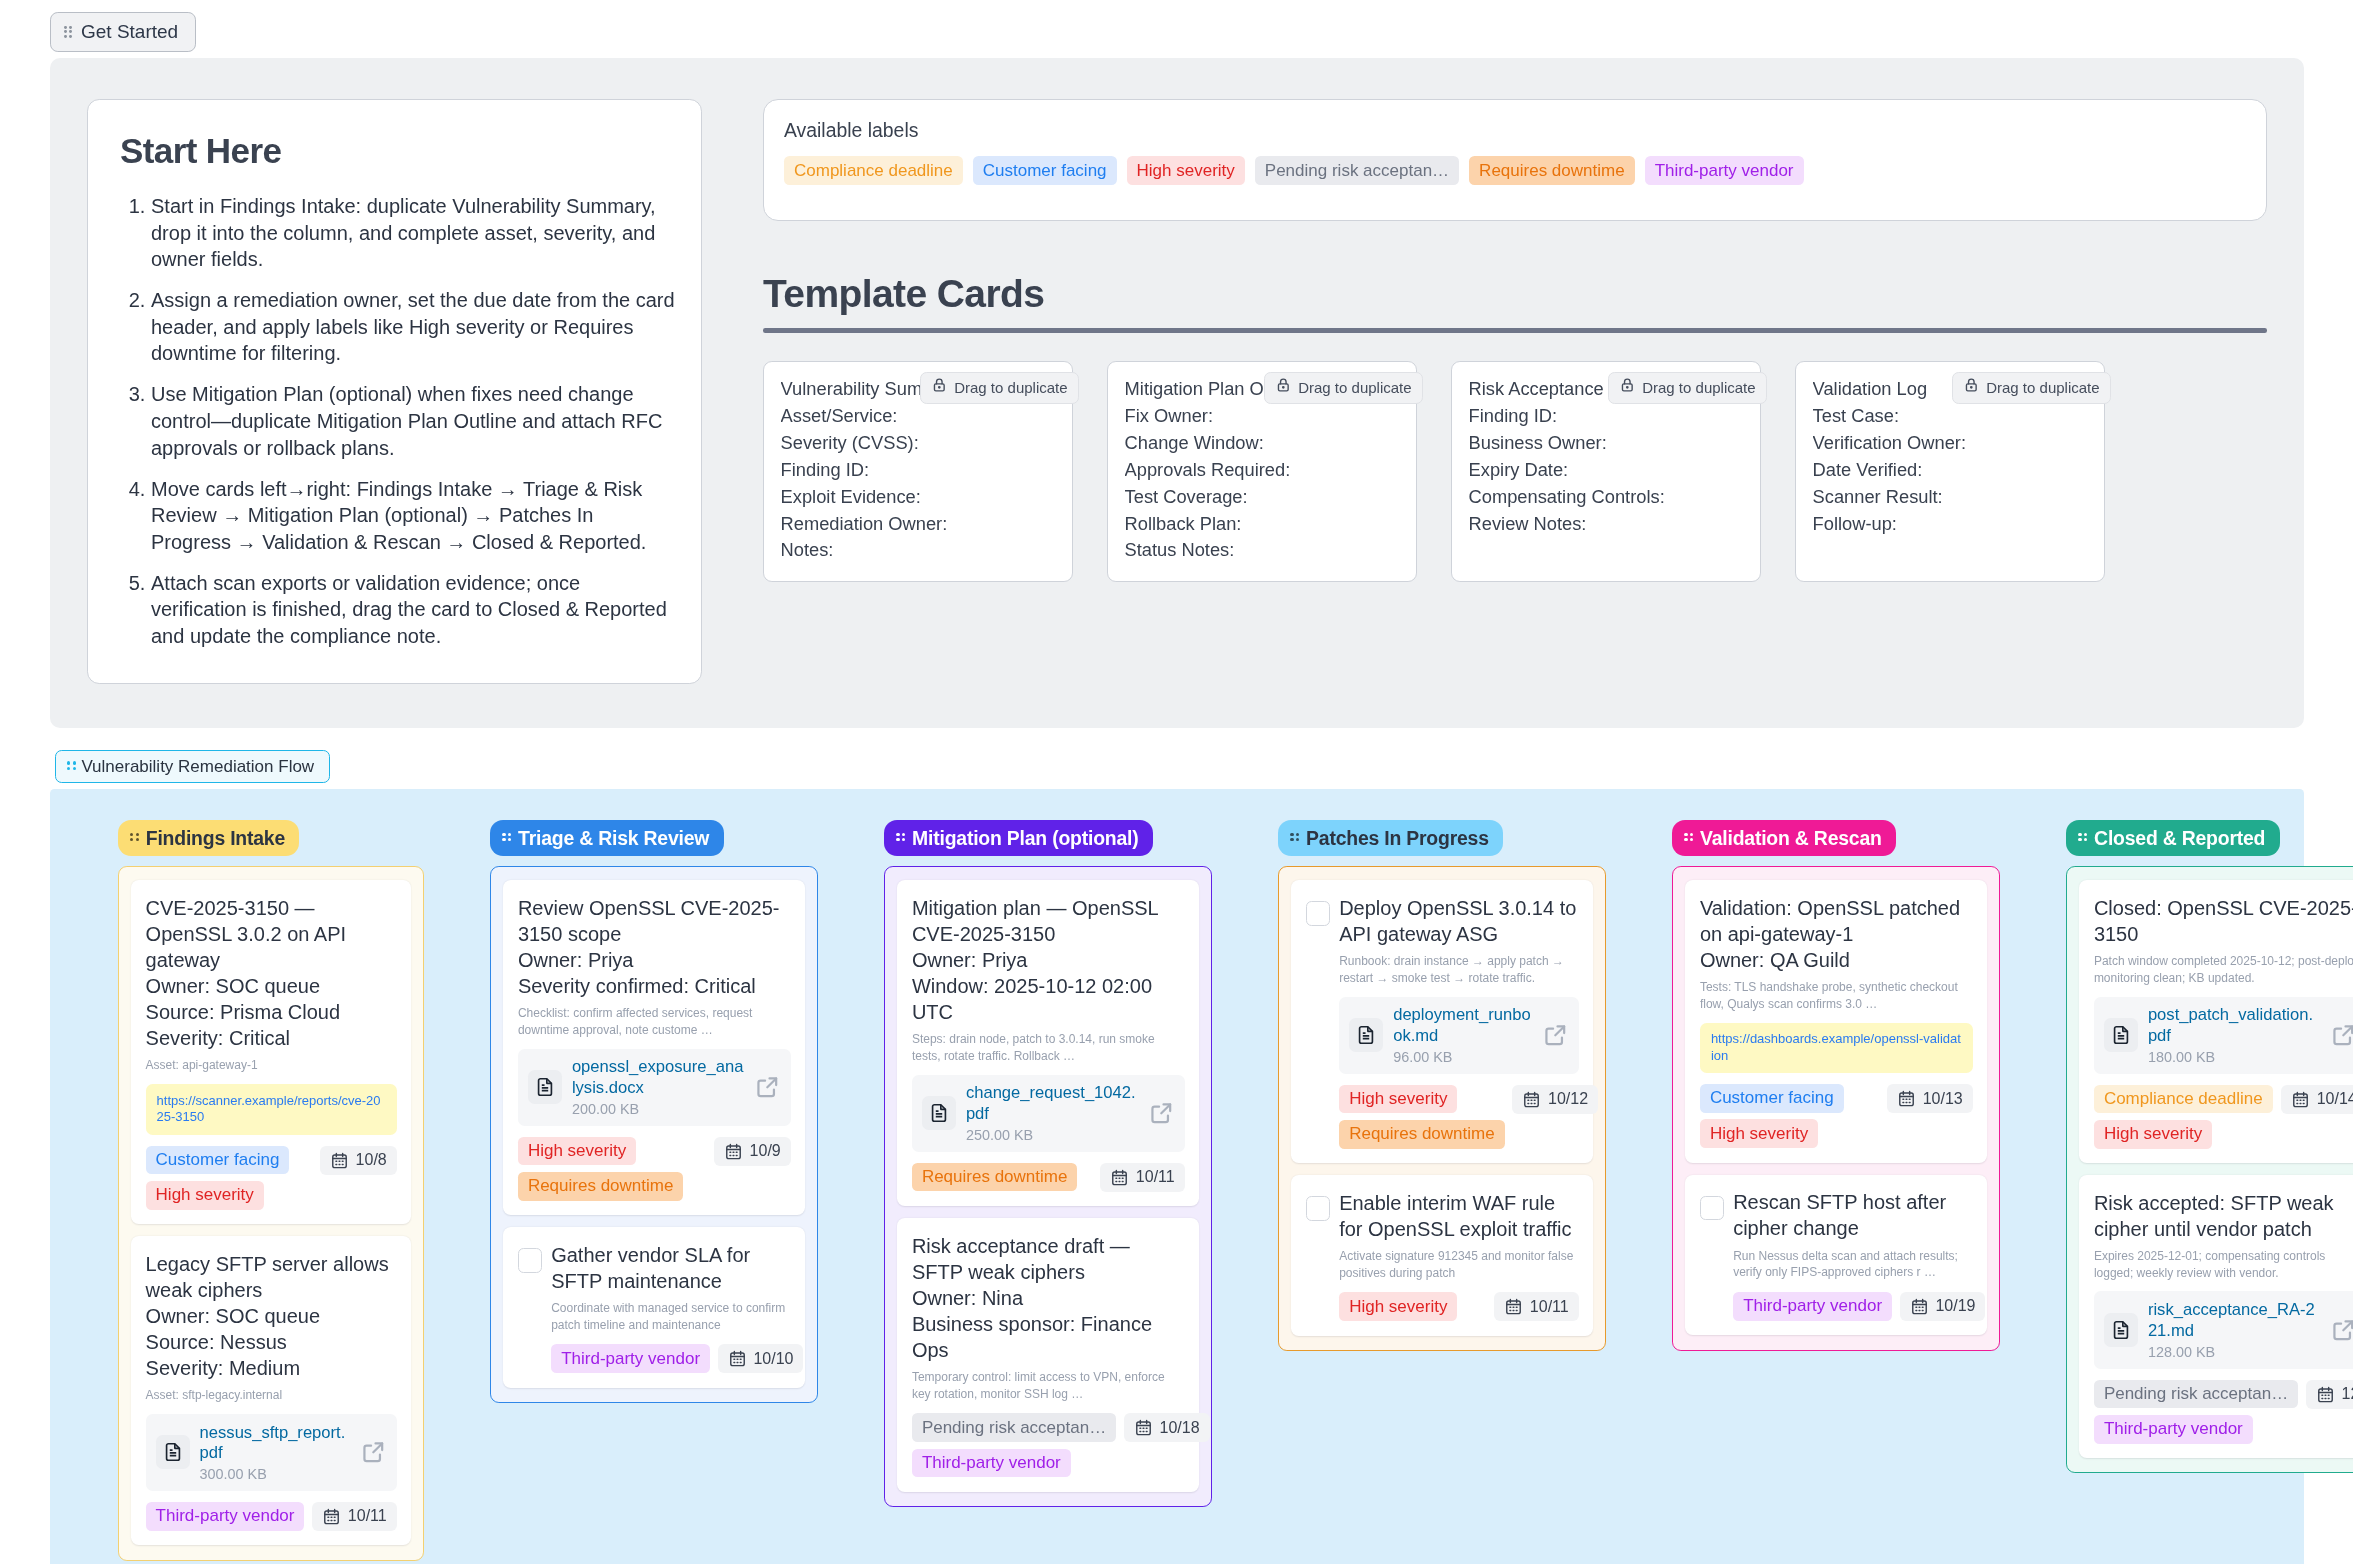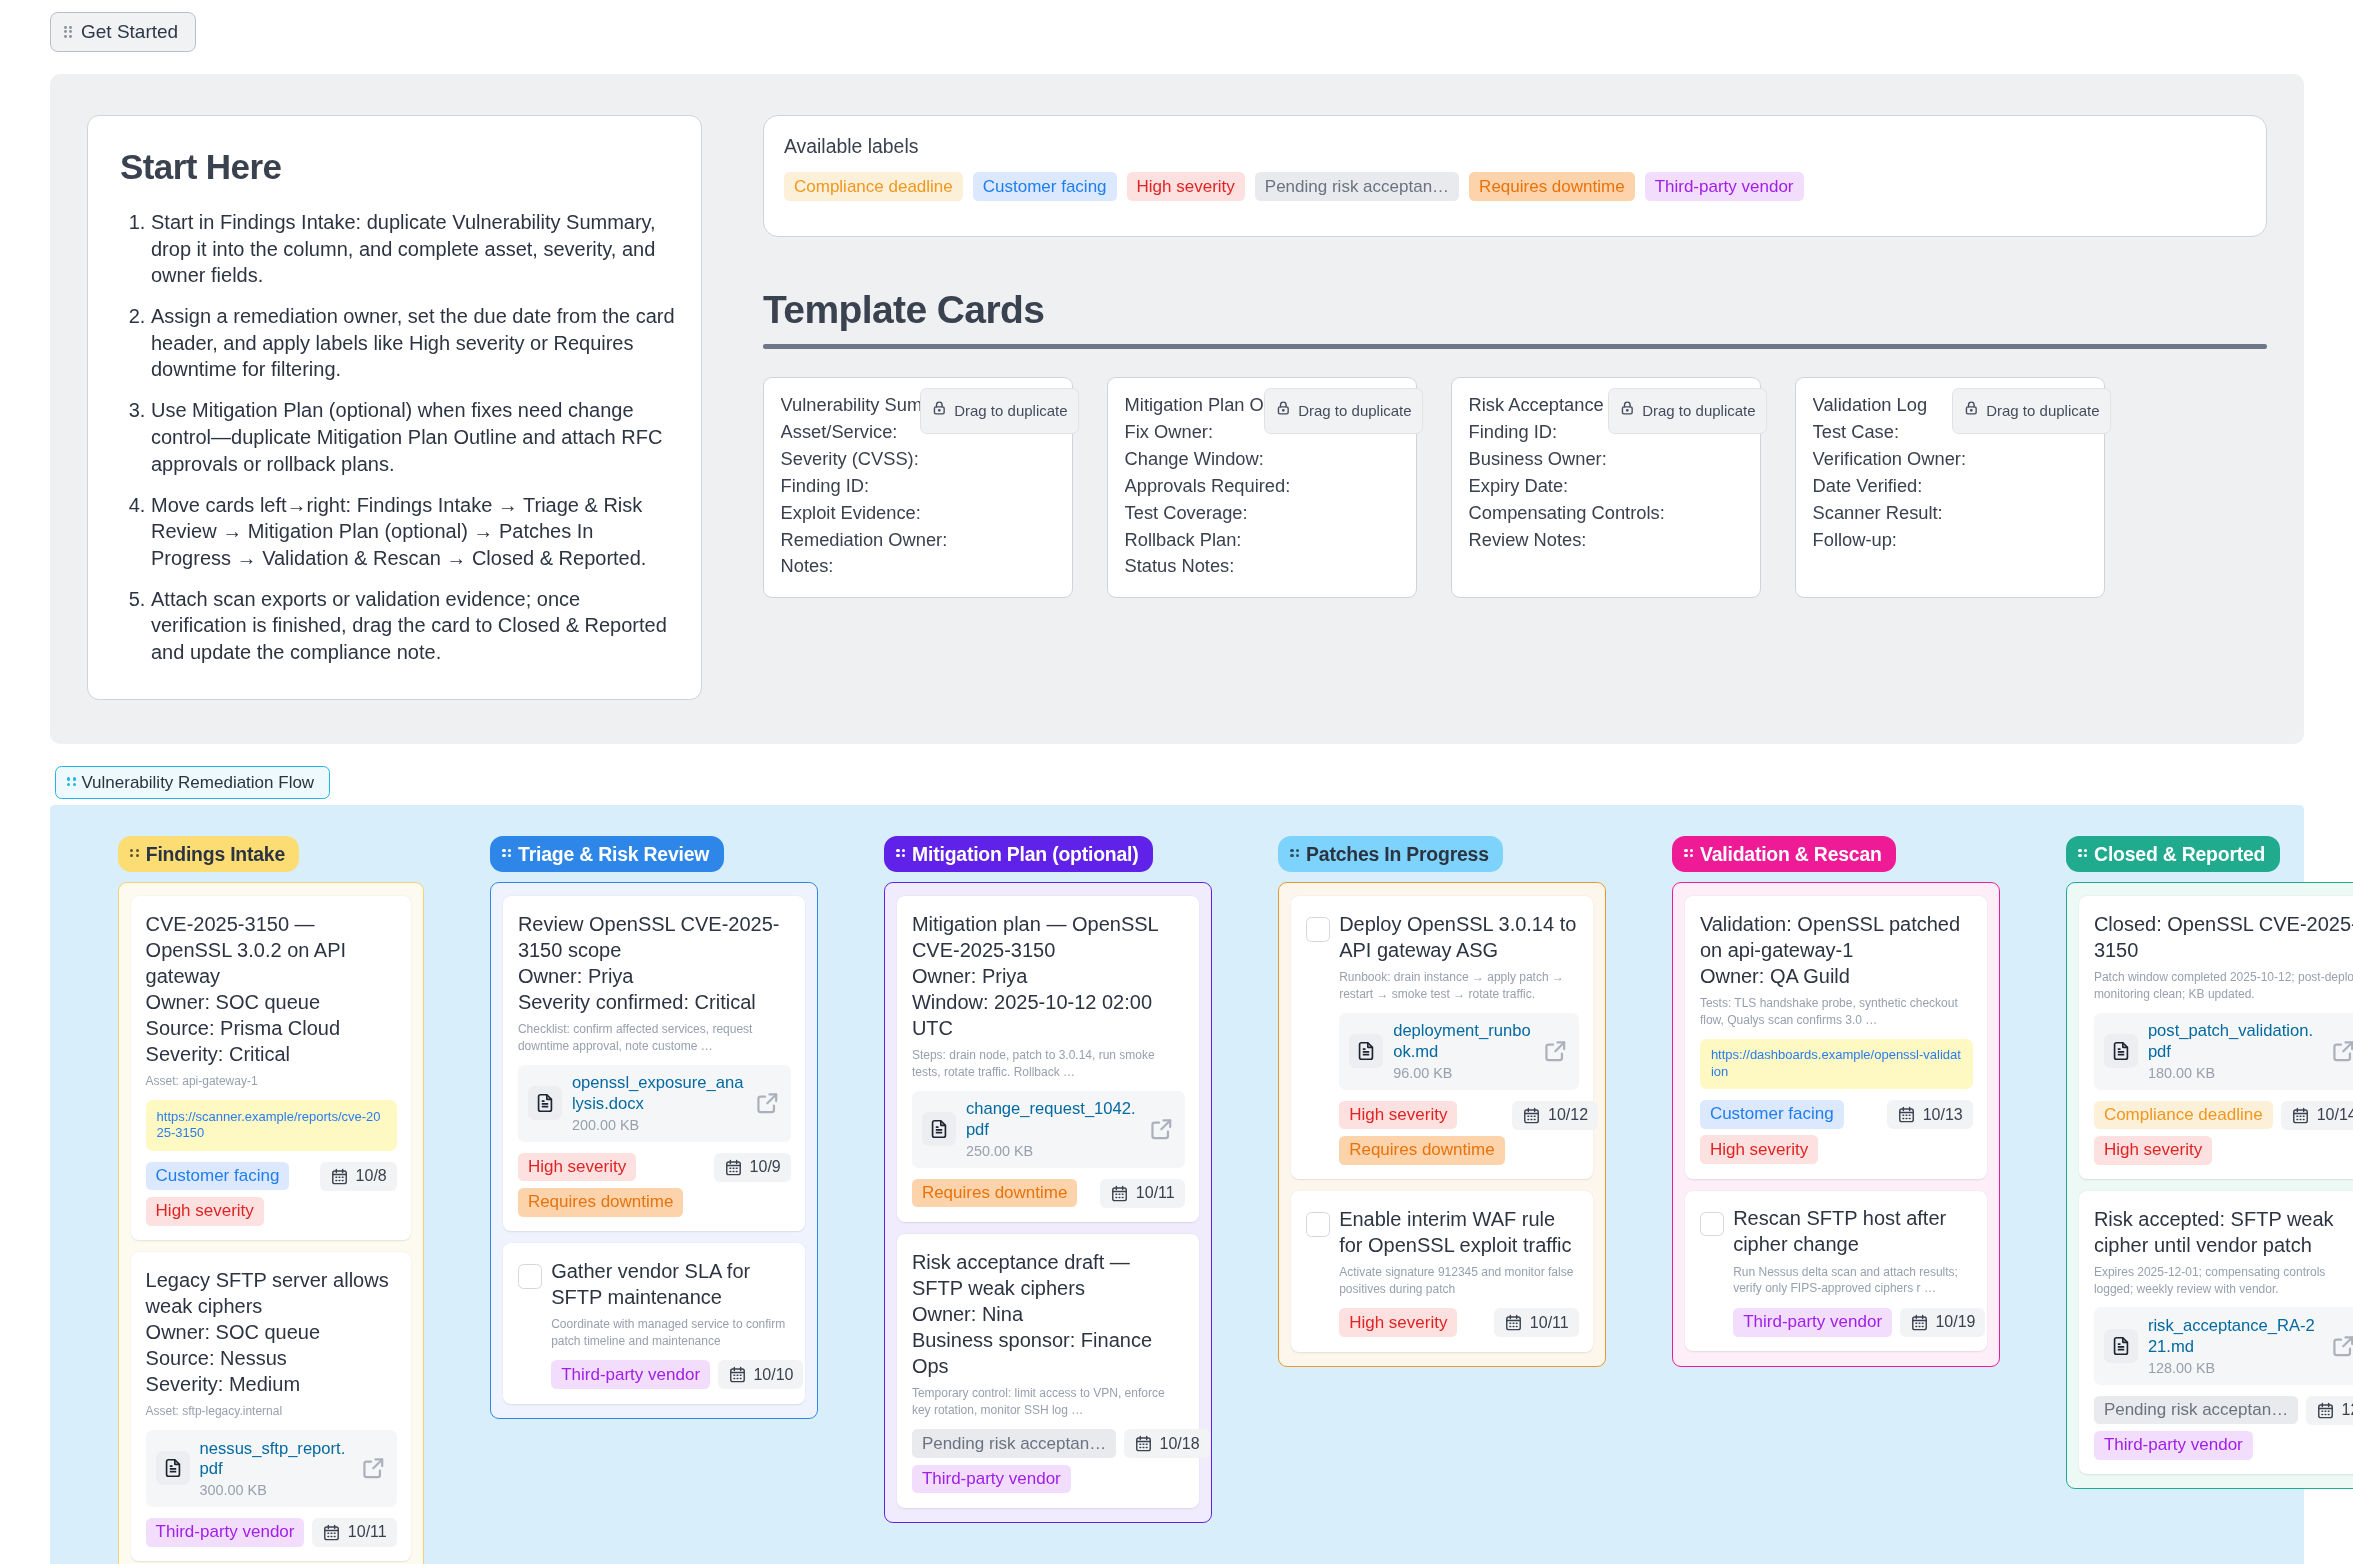--- a/index.html
+++ b/index.html
@@ -6,21 +6,21 @@
   html, body { margin:0; padding:0; }
   body {
     width: 2354px; height: 1564px;
     background: #ffffff;
     font-family: "Liberation Sans", sans-serif;
     color: #2d3748;
     -webkit-font-smoothing: antialiased;
   }
 
   
-  .tabbar { padding: 12.2px 0 0 50px; height: 74px; text-decoration: underline; }
+  .tabbar { padding: 12.2px 0 0 50px; height: 58px; text-decoration: underline; }
   .tab {
     display:inline-flex; align-items:center; gap:7.8px;
     background:#f1f2f4; border:1.1px solid #b9bec6; border-radius:7.8px;
     padding:7.8px 16.6px 7.8px 13.3px; font-size:19px; color:#2d3748; font-weight:400;
   }
   .grip { display:inline-block; width:8.9px; height:14.4px; position:relative; flex:none; }
   .grip i { position:absolute; width:2.8px; height:2.8px; background:#8d949e; border-radius:50%; }
   .grip i:nth-child(1){left:0;top:1.1px}   .grip i:nth-child(2){left:5px;top:1.1px}
   .grip i:nth-child(3){left:0;top:5.5px}  .grip i:nth-child(4){left:5px;top:5.5px}
   .grip i:nth-child(5){left:0;top:10px}  .grip i:nth-child(6){left:5px;top:10px}
@@ -59,21 +59,21 @@
   .tmplgrid { display:flex; flex-wrap:wrap; gap:34px; margin-top:28px; }
   .tcard {
     width:310px; min-height:151px; background:#fff; border:1.1px solid #cfd3da; border-radius:8.9px;
     padding:14.4px 16.6px 16.6px 16.6px; position:relative; font-size:18.3px; line-height:1.47; color:#39414f;
   }
   .tcard .ln { white-space:nowrap; overflow:hidden; }
   .dragdup {
     position:absolute; top:10px; left:156px;
     display:inline-flex; align-items:center; gap:6.6px;
     background:#f1f2f4; border:1.1px solid #e0e2e6; border-radius:6.6px;
-    padding:11px 10px; font-size:15px; color:#454d5c; white-space:nowrap;
+    padding:4px 10px; font-size:15px; color:#454d5c; white-space:nowrap;
   }
 
   
   .boardtabbar { padding: 22px 0 0 55px; }
   .boardtab {
     display:inline-flex; align-items:center; gap:6.6px;
     background:#eef9fd; border:1.1px solid #1fb6e8; border-radius:6.6px;
     padding:5.5px 14.4px 5.5px 11px; font-size:17px; color:#2a3340;
   }
   .boardtab .grip i { background:#1fb6e8; }

